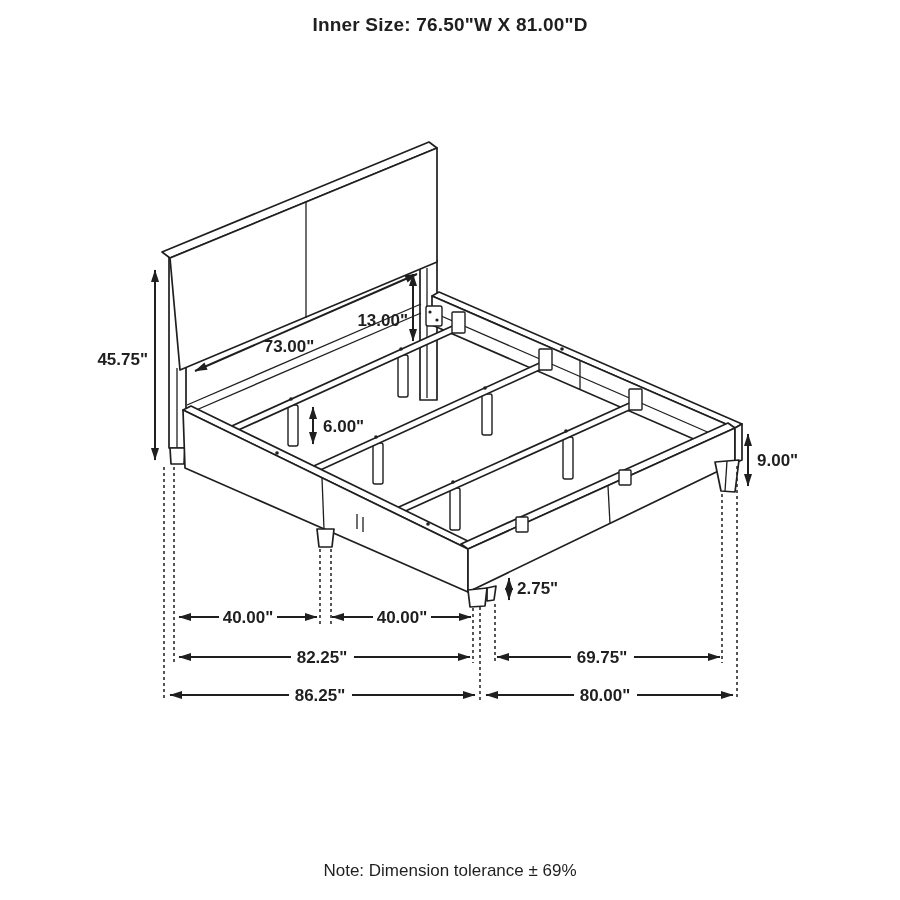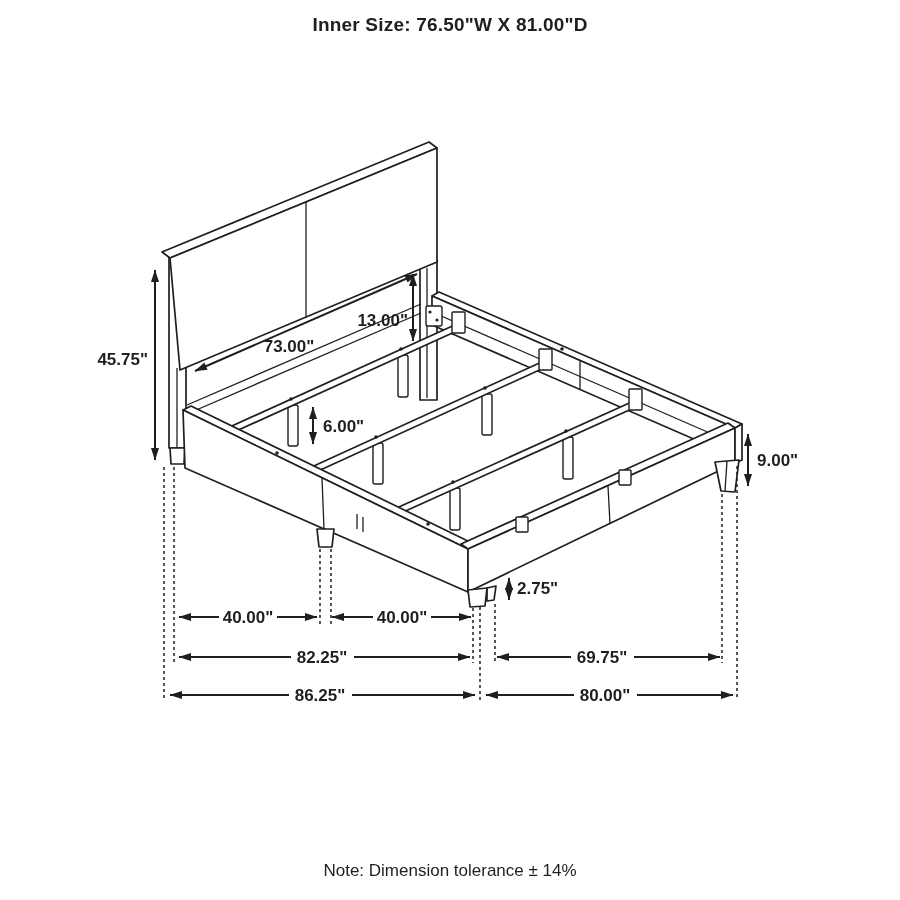--- a/index.html
+++ b/index.html
@@ -159,14 +159,14 @@
       <line class="dim" x1="170" y1="695" x2="475" y2="695" marker-start="url(#ah)" marker-end="url(#ah)"></line>
       <rect class="labelbg" x="289" y="684" width="63" height="21"></rect>
       <text class="dimlabel" x="320" y="701" text-anchor="middle">86.25"</text>
       <line class="dim" x1="486" y1="695" x2="733" y2="695" marker-start="url(#ah)" marker-end="url(#ah)"></line>
       <rect class="labelbg" x="574" y="684" width="63" height="21"></rect>
       <text class="dimlabel" x="605" y="701" text-anchor="middle">80.00"</text>
     </g>
   </svg>
 
   <div class="title">Inner Size: 76.50"W X 81.00"D</div>
-  <div class="note">Note: Dimension tolerance ± 14%</div>
+  <div class="note">Note: Dimension tolerance ± 69%</div>
 </div>
 
 </body></html>

